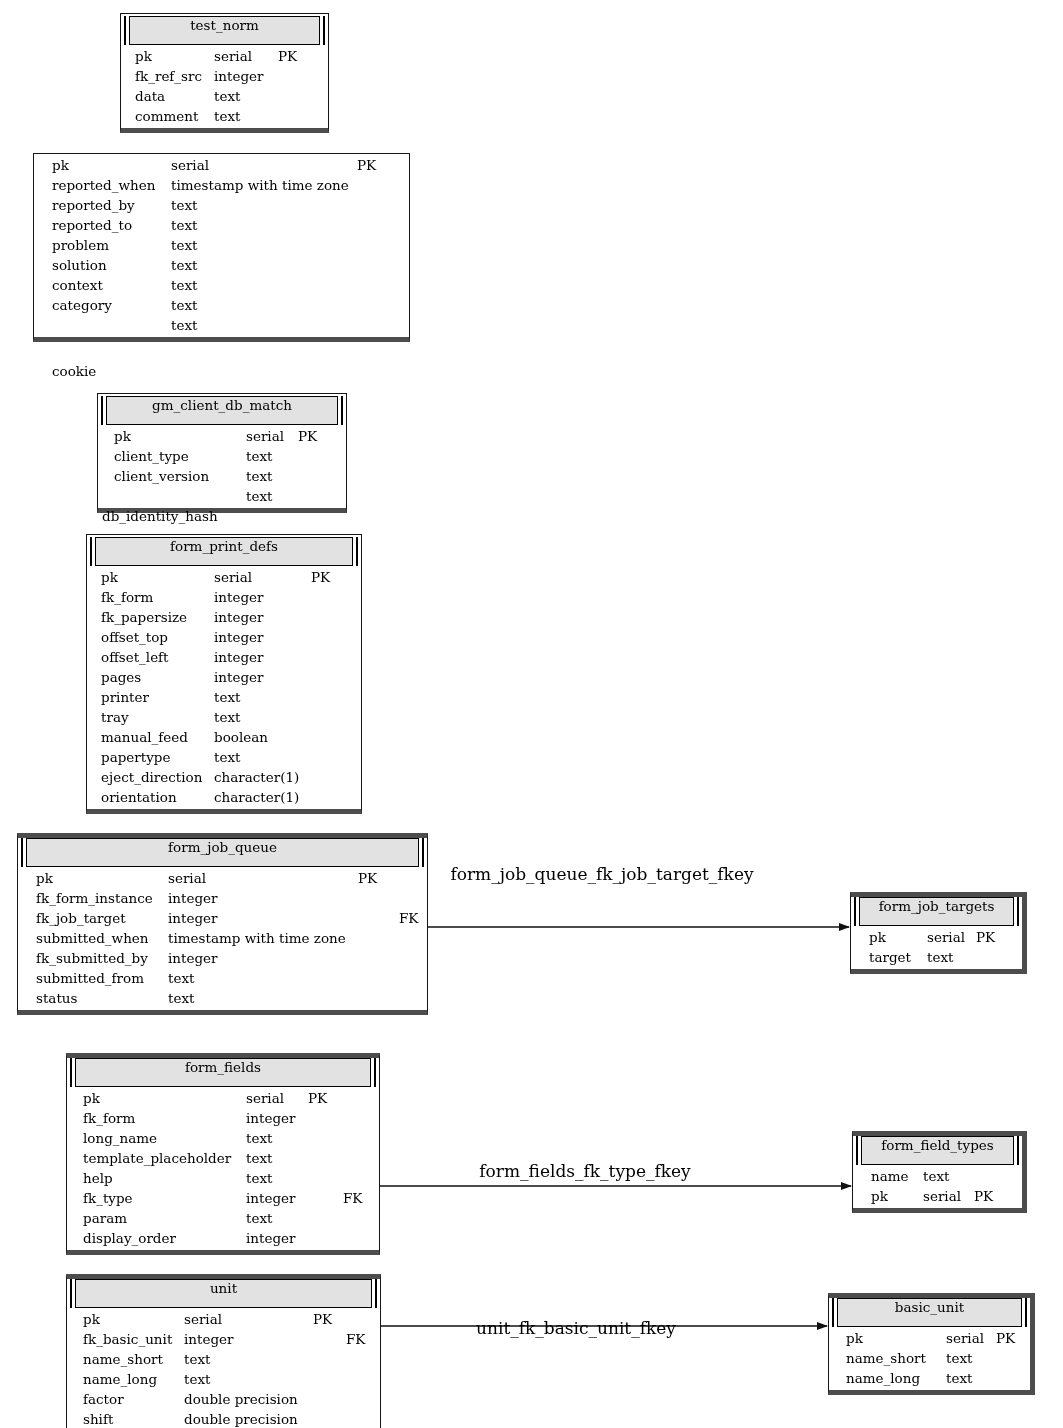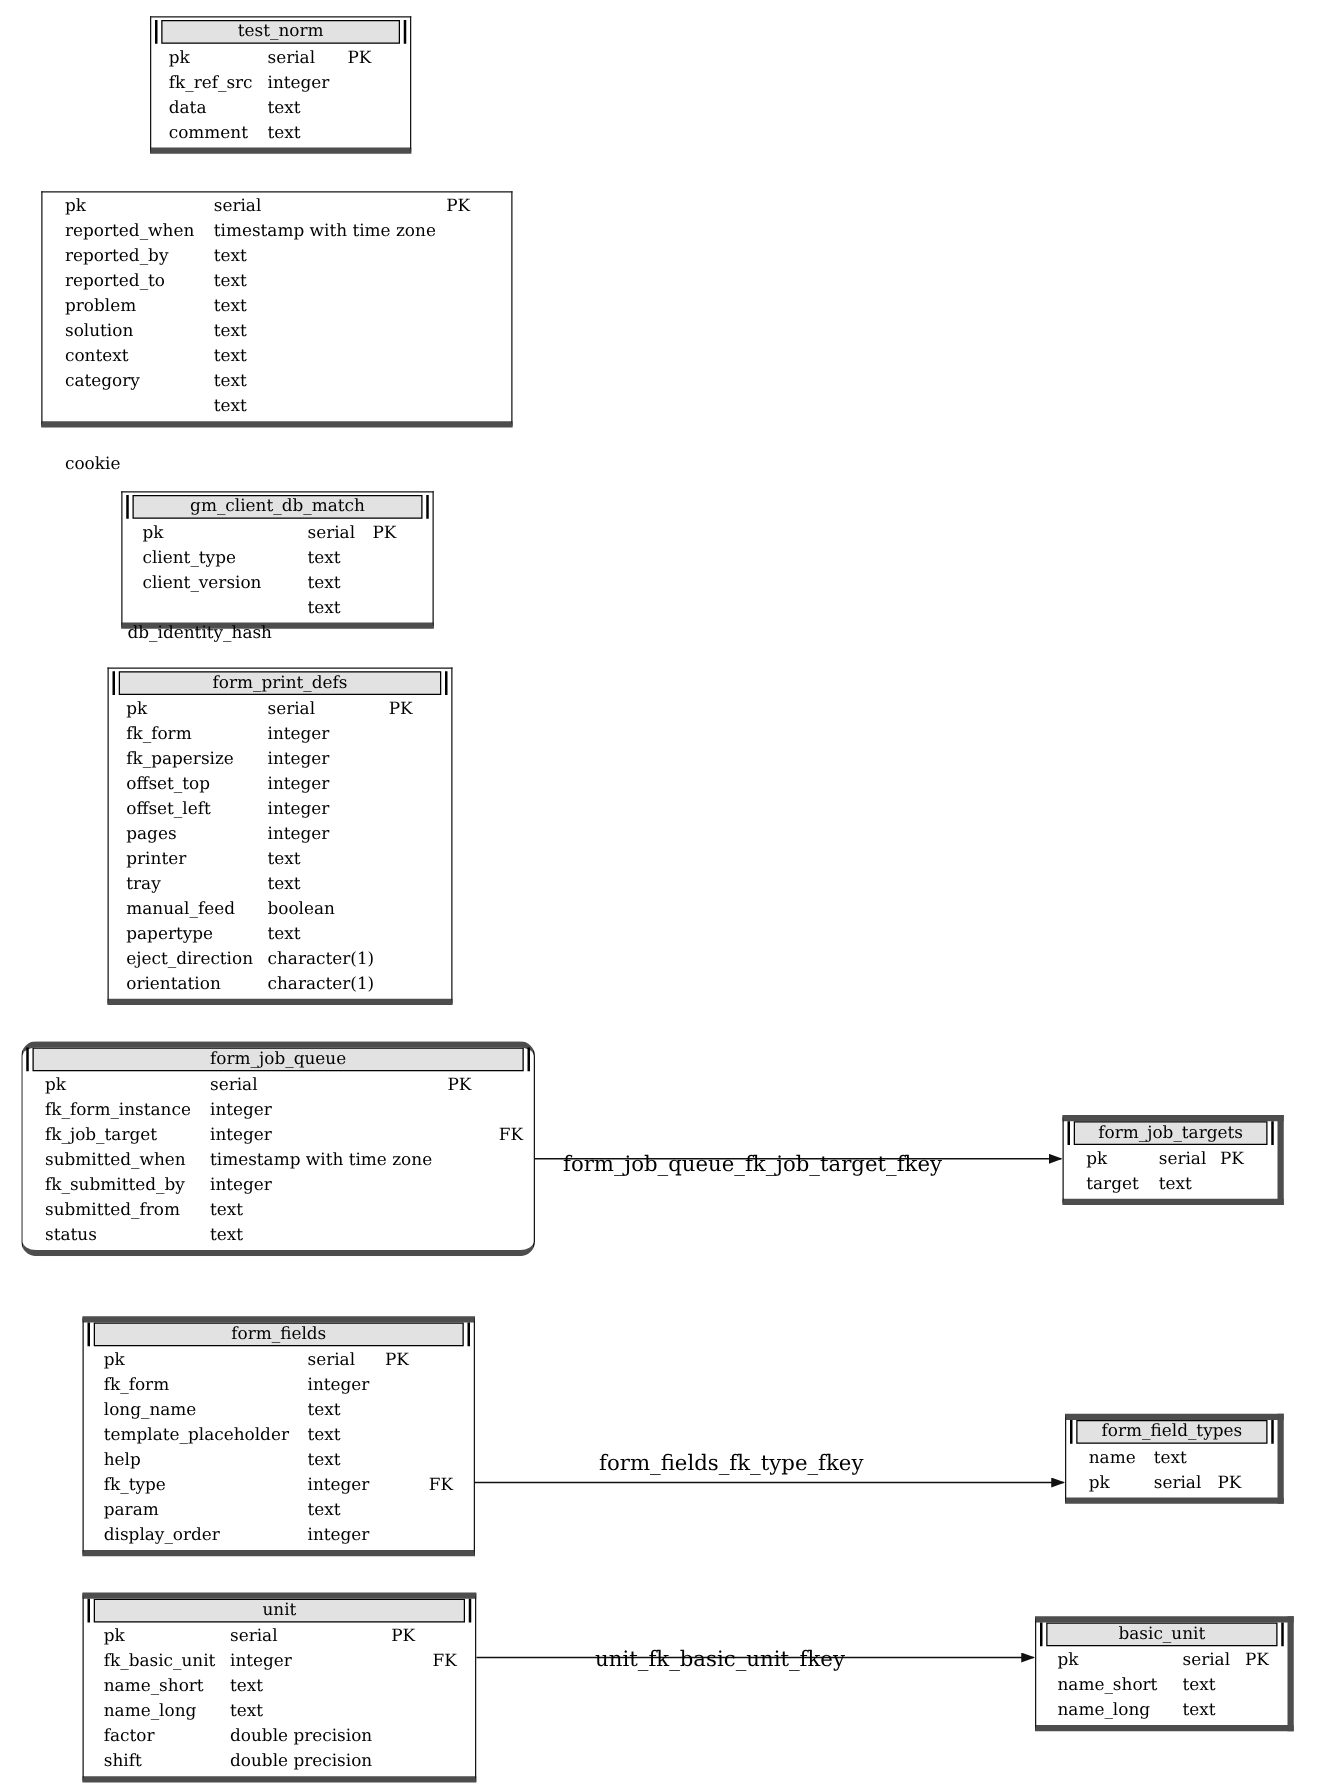--- a/index.html
+++ b/index.html
@@ -17,21 +17,21 @@
     background:#ffffff;
     border:1px solid #161616;
     border-bottom:5px solid #4d4d4d;
     padding-bottom:2px;
   }
   .tbl.dark-top{border-top:5px solid #4d4d4d;}
   .tbl.dark-right{border-right:5px solid #4d4d4d;}
   .titlerow{
     display:flex;
     align-items:stretch;
-    height:19px;
+    height:29px;
     margin:0 1px;
   }
   .tbl:not(.dark-top) .titlerow{margin-top:2px;}
   .corner{width:4px;border-right:2px solid #000;box-sizing:border-box;}
   .corner.r{border-right:none;border-left:2px solid #000;}
   .titlebar{
     flex:1;
     margin:0 3px;
     background:#e2e2e2;
     border:1px solid #000;
@@ -246,21 +246,21 @@
     <span class="ctype" style="left: 127px;">character(1)</span>
 
   </div>
         <div class="row">
     <span class="cname" style="left: 14px;">orientation</span>
     <span class="ctype" style="left: 127px;">character(1)</span>
 
   </div>
       </div>
   </div>
-    <div class="tbl dark-top" style="left: 17px; top: 833px; width: 411px; border-radius: 12px;">
+    <div class="tbl dark-top" style="left: 17px; top: 833px; width: 411px;">
     <div class="titlerow">
       <span class="corner"></span>
       <div class="titlebar">form_job_queue</div>
       <span class="corner r"></span>
     </div>
     <div class="rows">
         <div class="row">
     <span class="cname" style="left: 18px;">pk</span>
     <span class="ctype" style="left: 150px;">serial</span>
     <span class="cpk" style="left: 340px;">PK</span>
@@ -449,16 +449,16 @@
     <span class="ctype" style="left: 117px;">text</span>
 
   </div>
         <div class="row">
     <span class="cname" style="left: 17px;">name_long</span>
     <span class="ctype" style="left: 117px;">text</span>
 
   </div>
       </div>
   </div>
-    <div class="edge-label" style="left: 602px; top: 922px;">form_job_queue_fk_job_target_fkey</div>
+    <div class="edge-label" style="left: 602px; top: 864px;">form_job_queue_fk_job_target_fkey</div>
     <div class="edge-label" style="left: 585px; top: 1161px;">form_fields_fk_type_fkey</div>
     <div class="edge-label" style="left: 576px; top: 1301px; margin-top: 17px;">unit_fk_basic_unit_fkey</div>
   </div>
 
 </body></html>

